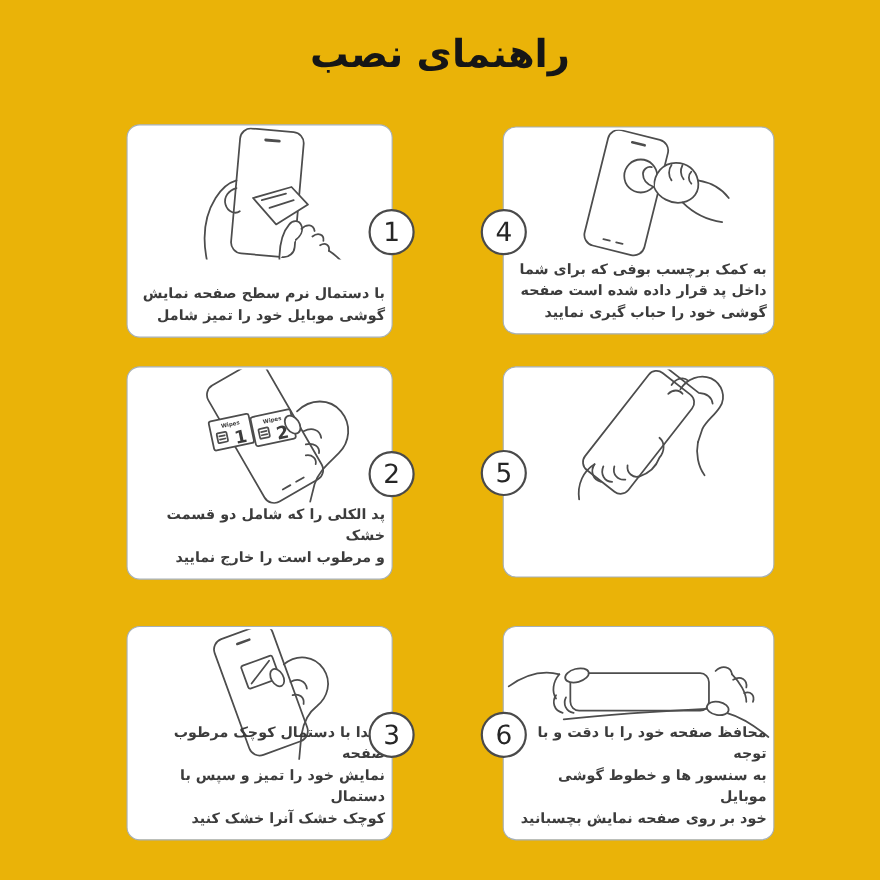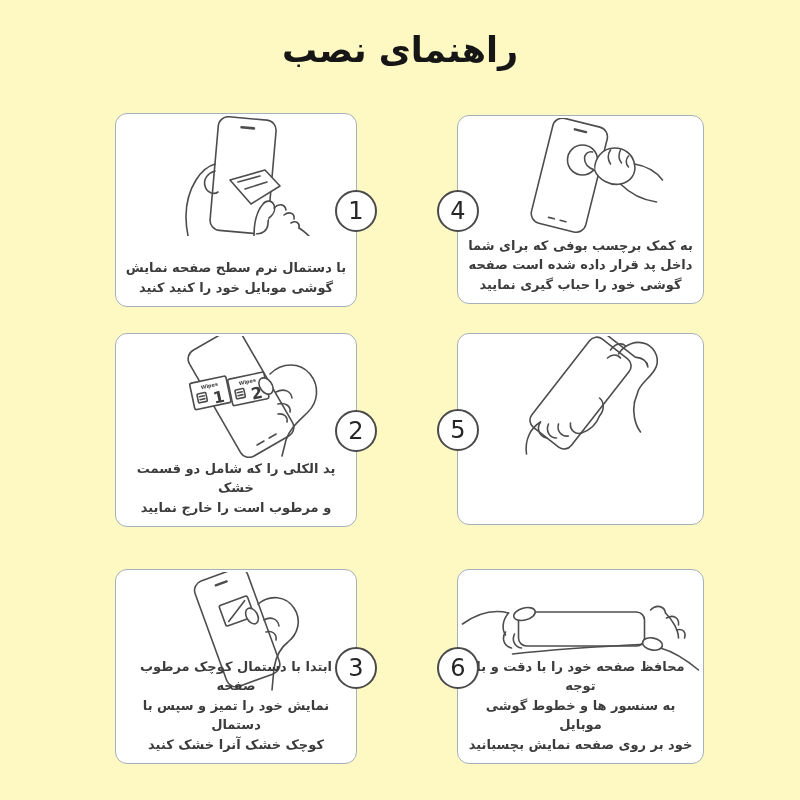--- a/index.html
+++ b/index.html
@@ -1,29 +1,29 @@
 <!DOCTYPE html>
 <html><head>
 <meta charset="utf-8">
 <style>
   html,body{margin:0;padding:0;background:#fff;}
   #canvas{
-    position:relative;width:800px;height:800px;background:#fef9c3;
+    position:relative;width:800px;height:800px;background:#eab308;
     font-family:"DejaVu Sans",sans-serif;overflow:hidden;
   }
   .title{
     position:absolute;top:30px;left:0;width:800px;text-align:center;
     font-size:35px;font-weight:bold;color:#161616;direction:rtl;letter-spacing:0;
   }
   .step{
     position:absolute;border:1.5px solid #a6b0b8;border-radius:12px;background:#fff;
   }
   .step svg{position:absolute;top:2px;left:50%;transform:translateX(-50%);}
   .caption{
-    position:absolute;bottom:9px;left:6px;right:6px;text-align:center;direction:rtl;
+    position:absolute;bottom:9px;left:6px;right:6px;text-align:right;direction:rtl;
     font-size:13px;line-height:1.5;font-weight:bold;color:#3c3c3c;white-space:pre-line;
   }
   .numcircle{
     position:absolute;top:50%;width:38px;height:38px;margin-top:-20px;
     border:2px solid #4a4a4a;border-radius:50%;background:#fff;z-index:5;
     display:flex;align-items:center;justify-content:center;
     font-size:24px;color:#262626;
   }
   .circ-right{right:-21px;}
   .circ-left{left:-21px;}
@@ -54,21 +54,21 @@
       </g>
       <path class="art" d="M70,120 C66,100 68,80 78,64 C83,56 90,50 97,48"></path>
       <path class="art" d="M97,55 C90,57 85,63 87,70 C89,77 96,79 100,76"></path>
       <path class="artfill" d="M112,64 L147,54 L162,70 L133,88 Z"></path>
       <path class="art" d="M120,66 L142,60 M127,73 L149,66"></path>
       <path class="artfill" d="M136,120 C136,106 138,96 145,88 C148,84 154,84 156,89 C158,94 155,99 151,102"></path>
       <path class="art" d="M156,92 C161,87 167,88 168,94 M166,99 C171,95 177,97 176,103 M173,107 C178,104 182,107 181,112"></path>
       <path class="art" d="M181,112 C186,115 190,119 193,122"></path>
     </svg>
     <div class="caption">با دستمال نرم سطح صفحه نمایش
-گوشی موبایل خود را کنید کنید</div>
+گوشی موبایل خود را تمیز شامل</div>
     <div class="numcircle circ-right">
       <span>1</span>
     </div>
   </div>
 
   <div class="step" id="step2">
     <svg width="236" height="122" viewBox="0 0 236 122">
       <g transform="rotate(-30 120 60)">
         <rect class="artfill" x="94" y="-2" width="60" height="122" rx="10"></rect>
         <path class="art" d="M112,112 h8 M126,112 h8"></path>

